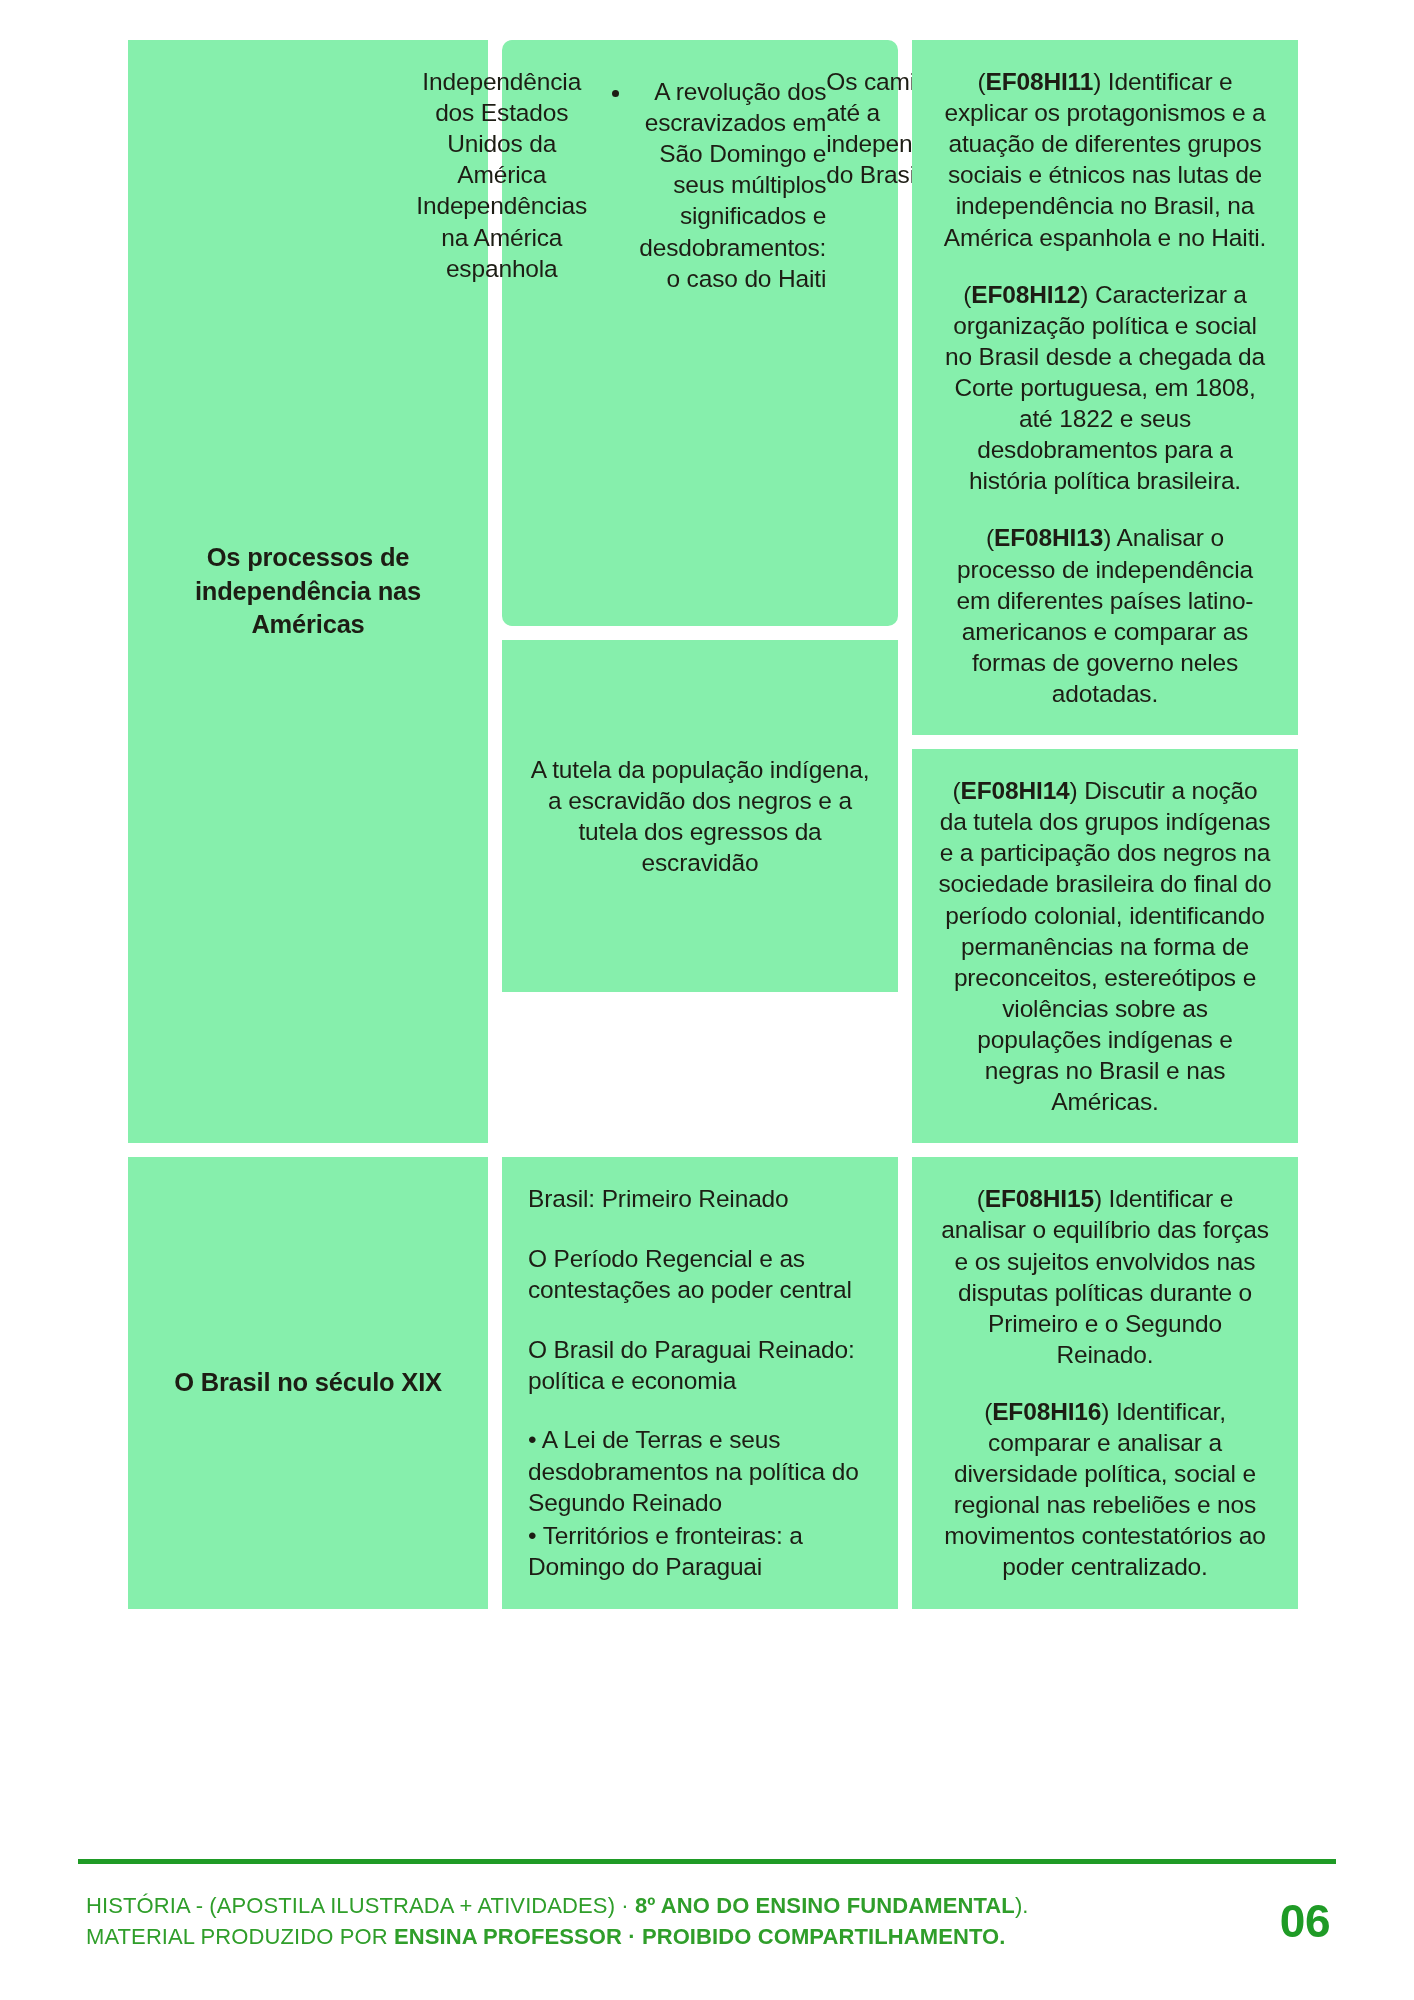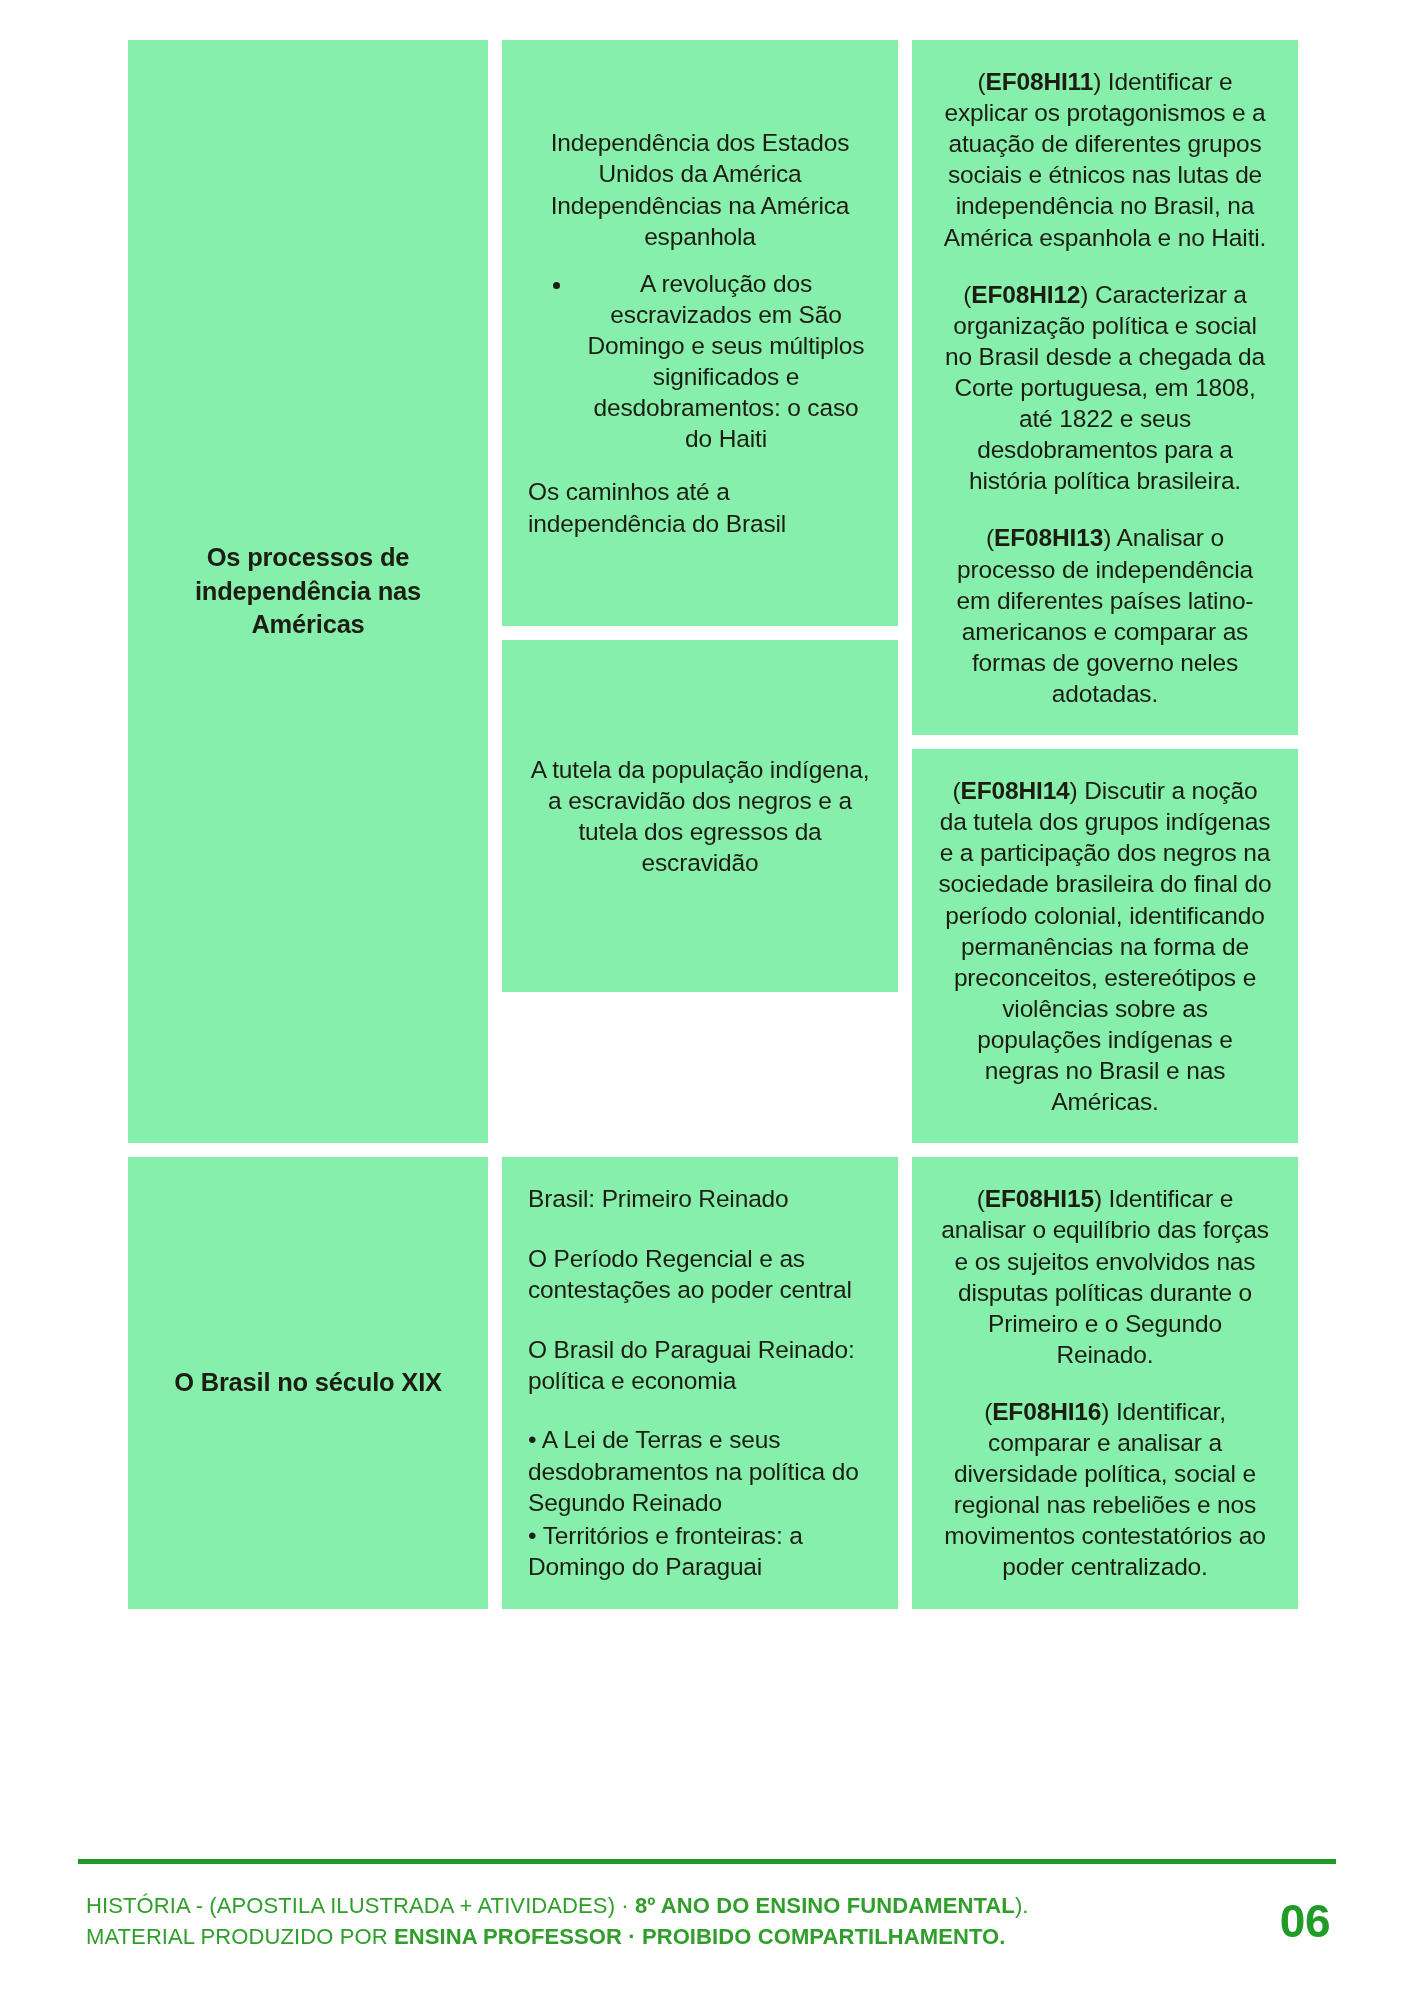--- a/index.html
+++ b/index.html
@@ -87,23 +87,23 @@
   .skill-text p + p { margin-top: 26px; }
   .skill-text b { font-weight: bold; }
 
   .obj-left {
     text-align: left;
   }
   .obj-left p + p { margin-top: 26px; }
 
   ul.bullets {
     list-style: disc;
-    margin: 16px 0 22px 0;
+    margin: 10px 0 22px 0;
     padding-left: 46px;
-    text-align: center;
+    text-align: right;
   }
   ul.bullets li {
     font-size: 24.5px;
     line-height: 1.27;
     letter-spacing: -0.15px;
     padding-left: 6px;
   }
 
   .tight { margin-top: 0 !important; }
 
@@ -149,21 +149,21 @@
 <div class="page">
 
   <div class="table-wrap">
 
     <div class="row">
 
       <div class="cell theme-cell col-a">Os processos de independência nas Américas</div>
 
       <div class="stack col-b">
 
-        <div class="cell pad obj-text" style="min-height:586px; display:flex; flex-direction:column; justify-content:center;">
+        <div class="cell pad obj-text" style="min-height:586px; display:flex; flex-direction:row; justify-content:center;border-radius:10px;">
           <p>Independência dos Estados Unidos da América<br>Independências na América espanhola</p>
           <ul class="bullets">
             <li>A revolução dos escravizados em São Domingo e seus múltiplos significados e desdobramentos: o caso do Haiti</li>
           </ul>
           <p class="tight" style="text-align:left;">Os caminhos até a independência do Brasil</p>
         </div>
 
         <div class="cell pad obj-text" style="min-height:352px; display:flex; flex-direction:column; justify-content:center;">
           <p>A tutela da população indígena, a escravidão dos negros e a tutela dos egressos da escravidão</p>
         </div>

